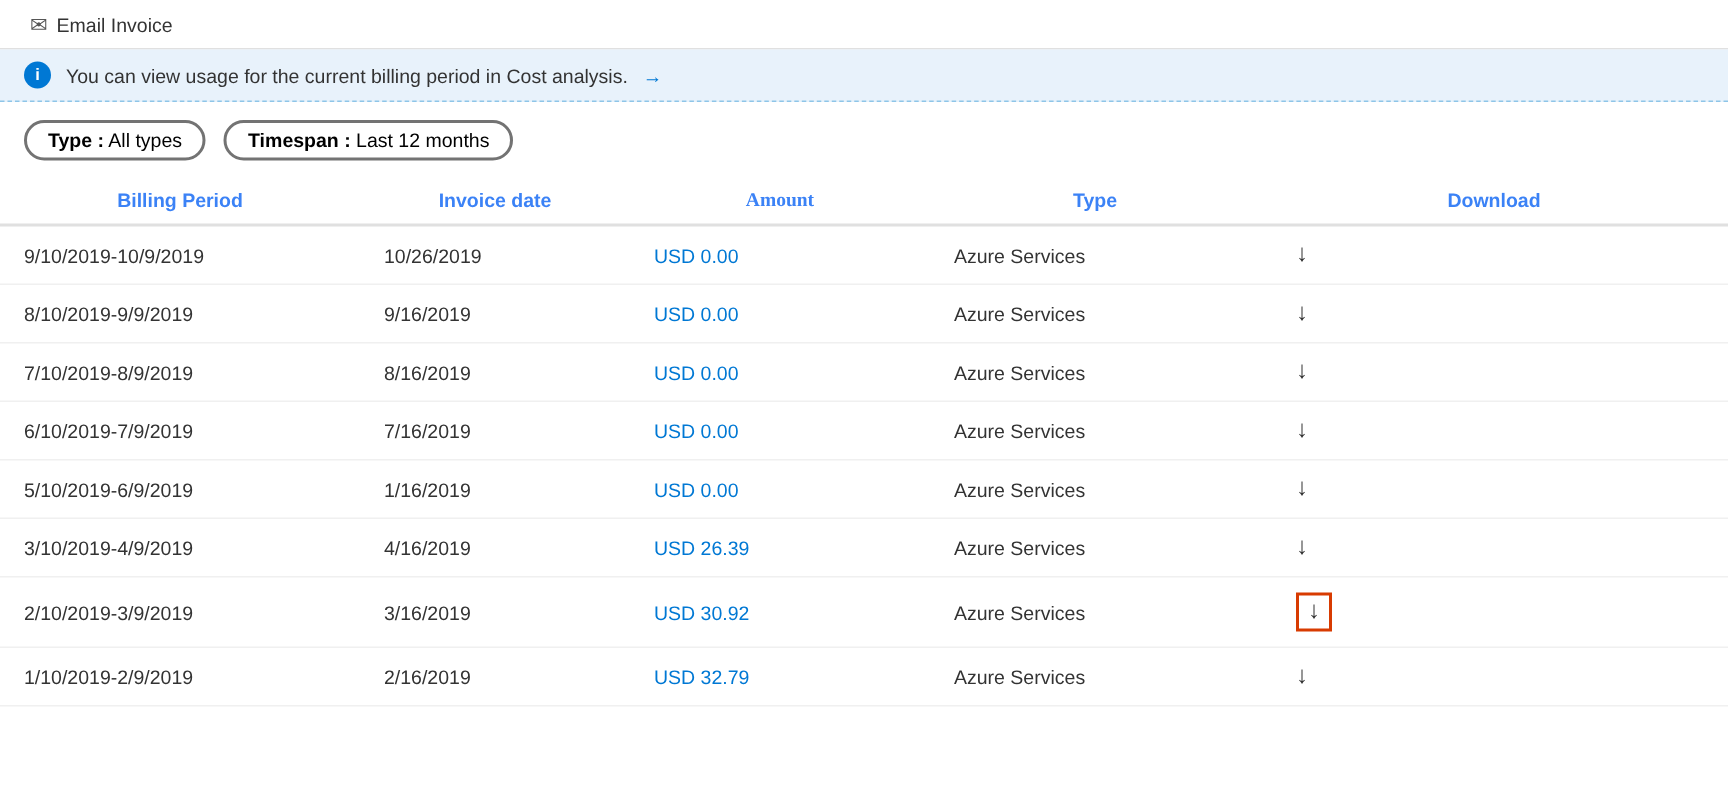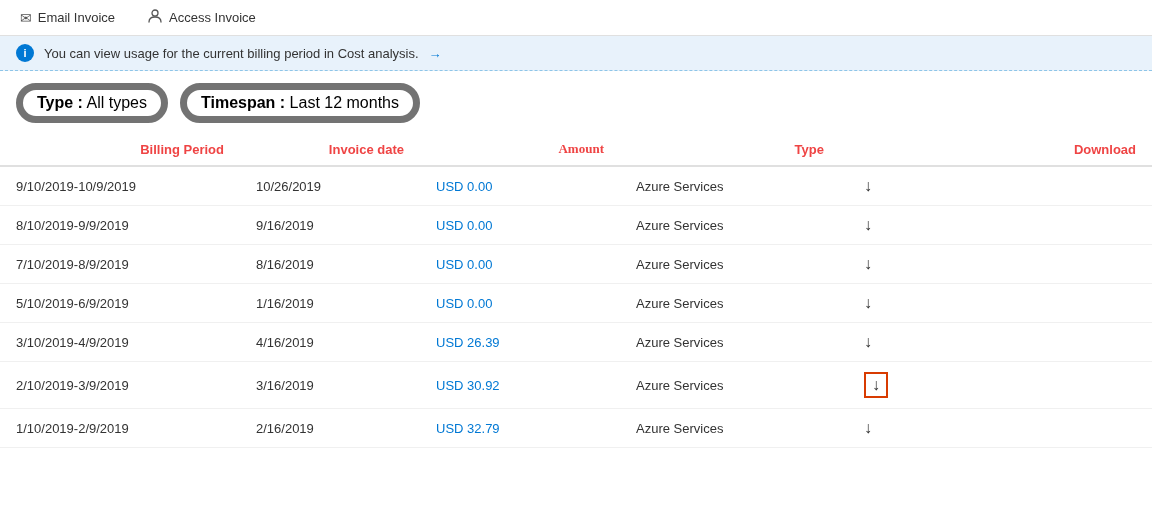--- a/index.html
+++ b/index.html
@@ -63,43 +63,43 @@
       cursor: pointer;
     }
 
     
     .filters {
       display: flex;
       gap: 12px;
       padding: 12px 16px 10px;
     }
     .filter-pill {
-      border: 7px solid #737373;
+      border: 2px solid #737373;
       border-radius: 20px;
       padding: 4px 14px;
-      font-size: 16px;
+      font-size: 13px;
       background: #fff;
       cursor: pointer;
     }
     .filter-pill strong { font-weight: 600; }
 
     
     .invoice-table {
       width: 100%;
       border-collapse: collapse;
     }
     .invoice-table thead tr {
       border-bottom: 2px solid #e0e0e0;
     }
     .invoice-table th {
-      text-align: right;
+      text-align: center;
       padding: 8px 16px;
       font-weight: 700;
       font-size: 13px;
-      color: #ef4444;
+      color: #3b82f6;
       white-space: nowrap;
     }
     .invoice-table td {
       padding: 8px 16px;
       border-bottom: 1px solid #f0f0f0;
       font-size: 13px;
       color: #333;
     }
     .amount-link {
       color: #0078d4;
@@ -127,29 +127,20 @@
     .col-type { width: 220px; }
     .col-download { width: auto; margin-top: 24px; }
   </style>
 </head>
 <body>
 
 <div class="toolbar">
   <button class="toolbar-btn">
     <span class="icon">✉</span>
     <span>Email Invoice</span>
-  </button>
-  <button class="toolbar-btn">
-    <span class="icon">
-      <svg width="16" height="16" viewBox="0 0 16 16" fill="none" xmlns="http://www.w3.org/2000/svg">
-        <circle cx="8" cy="5" r="3" stroke="#555" stroke-width="1.3"></circle>
-        <path d="M2 14c0-3.314 2.686-5 6-5s6 1.686 6 5" stroke="#555" stroke-width="1.3" stroke-linecap="round"></path>
-      </svg>
-    </span>
-    <span>Access Invoice</span>
   </button>
 </div>
 
 <div class="info-banner">
   <div class="info-icon">i</div>
   <span>You can view usage for the current billing period in Cost analysis.</span>
   <a class="info-link">→</a>
 </div>
 
 <div class="filters">
@@ -187,20 +178,27 @@
         <td><button class="download-btn">↓</button></td>
       </tr>
       <tr>
         <td>7/10/2019-8/9/2019</td>
         <td>8/16/2019</td>
         <td><a class="amount-link">USD 0.00</a></td>
         <td>Azure Services</td>
         <td><button class="download-btn">↓</button></td>
       </tr>
       <tr>
+        <td>6/10/2019-7/9/2019</td>
+        <td>7/16/2019</td>
+        <td><a class="amount-link">USD 0.00</a></td>
+        <td>Azure Services</td>
+        <td><button class="download-btn">↓</button></td>
+      </tr>
+      <tr>
         <td>5/10/2019-6/9/2019</td>
         <td>1/16/2019</td>
         <td><a class="amount-link">USD 0.00</a></td>
         <td>Azure Services</td>
         <td><button class="download-btn">↓</button></td>
       </tr>
       <tr>
         <td>3/10/2019-4/9/2019</td>
         <td>4/16/2019</td>
         <td><a class="amount-link">USD 26.39</a></td>

